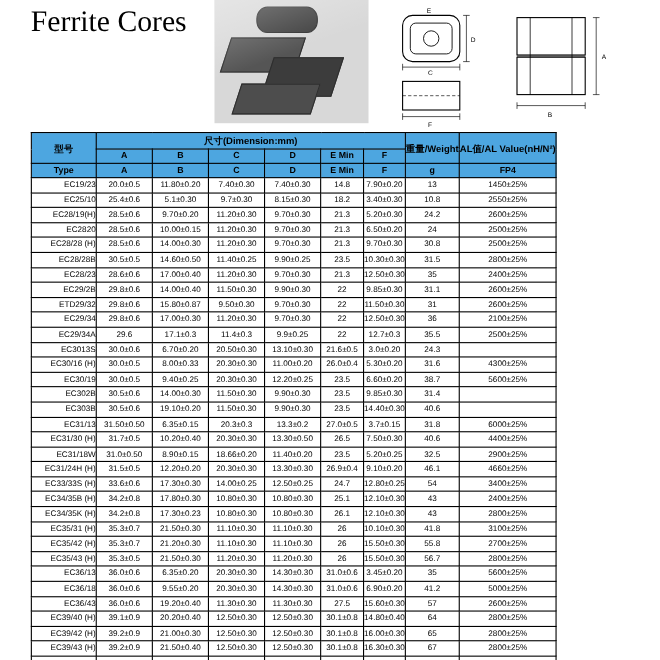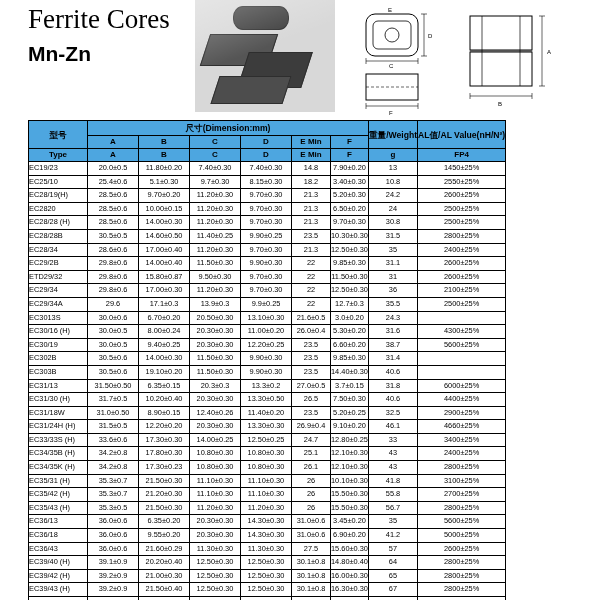--- a/index.html
+++ b/index.html
@@ -38,39 +38,38 @@
   .d-right{left:452px;top:6px;width:120px;height:110px;}
 
   
   table{position:absolute;left:28px;top:120px;border-collapse:collapse;
         font-family:"Liberation Sans",sans-serif;font-size:7.4px;}
   th,td{border:1px solid #000;text-align:center;padding:0;height:12.6px;line-height:12.6px;
         white-space:nowrap;}
   thead th{background:#4da6e0;color:#000;font-weight:bold;}
   .hdr-top th{height:14px;line-height:14px;font-size:8.6px;}
   .hdr-sub th{height:12px;line-height:12px;font-size:8px;}
-  td.model{width:58px;text-align:left;margin-left:23px;}
+  td.model{width:58px;text-align:right;margin-left:23px;}
   td.col{width:50px;}
   td.colE{width:38px;}
   td.colF{width:36px;}
   td.w{width:30px;}
   td.al{width:68px;}
   tbody tr:nth-child(odd){background:#ffffff;}
   tbody tr:nth-child(even){background:#ffffff;}
 </style>
 </head>
 <body>
 
 <div class="page">
 
   <div class="header">
 
     <div class="title-block">
       <div class="t1">Ferrite Cores</div>
-      <div class="t2">Mn-Zn</div>
     </div>
 
     <div class="photo">
       <div class="core c1"></div>
       <div class="core c2"></div>
       <div class="core c3"></div>
       <div class="core c4"></div>
       <div class="gloss"></div>
     </div>
 
@@ -210,21 +209,21 @@
           <td class="col">30.5±0.5</td>
           <td class="col">14.60±0.50</td>
           <td class="col">11.40±0.25</td>
           <td class="col">9.90±0.25</td>
           <td class="colE">23.5</td>
           <td class="colF">10.30±0.30</td>
           <td class="w">31.5</td>
           <td class="al">2800±25%</td>
         </tr>
         <tr>
-          <td class="model">EC28/34</td>
+          <td class="model">EC28/23</td>
           <td class="col">28.6±0.6</td>
           <td class="col">17.00±0.40</td>
           <td class="col">11.20±0.30</td>
           <td class="col">9.70±0.30</td>
           <td class="colE">21.3</td>
           <td class="colF">12.50±0.30</td>
           <td class="w">35</td>
           <td class="al">2400±25%</td>
         </tr>
         <tr>
@@ -257,42 +256,42 @@
           <td class="col">9.70±0.30</td>
           <td class="colE">22</td>
           <td class="colF">12.50±0.30</td>
           <td class="w">36</td>
           <td class="al">2100±25%</td>
         </tr>
         <tr>
           <td class="model">EC29/34A</td>
           <td class="col">29.6</td>
           <td class="col">17.1±0.3</td>
-          <td class="col">13.9±0.3</td>
+          <td class="col">11.4±0.3</td>
           <td class="col">9.9±0.25</td>
           <td class="colE">22</td>
           <td class="colF">12.7±0.3</td>
           <td class="w">35.5</td>
           <td class="al">2500±25%</td>
         </tr>
         <tr>
           <td class="model">EC3013S</td>
           <td class="col">30.0±0.6</td>
           <td class="col">6.70±0.20</td>
           <td class="col">20.50±0.30</td>
           <td class="col">13.10±0.30</td>
           <td class="colE">21.6±0.5</td>
           <td class="colF">3.0±0.20</td>
           <td class="w">24.3</td>
           <td class="al"></td>
         </tr>
         <tr>
           <td class="model">EC30/16 (H)</td>
           <td class="col">30.0±0.5</td>
-          <td class="col">8.00±0.24</td>
+          <td class="col">8.00±0.33</td>
           <td class="col">20.30±0.30</td>
           <td class="col">11.00±0.20</td>
           <td class="colE">26.0±0.4</td>
           <td class="colF">5.30±0.20</td>
           <td class="w">31.6</td>
           <td class="al">4300±25%</td>
         </tr>
         <tr>
           <td class="model">EC30/19</td>
           <td class="col">30.0±0.5</td>
@@ -345,21 +344,21 @@
           <td class="col">13.30±0.50</td>
           <td class="colE">26.5</td>
           <td class="colF">7.50±0.30</td>
           <td class="w">40.6</td>
           <td class="al">4400±25%</td>
         </tr>
         <tr>
           <td class="model">EC31/18W</td>
           <td class="col">31.0±0.50</td>
           <td class="col">8.90±0.15</td>
-          <td class="col">12.40±0.26</td>
+          <td class="col">18.66±0.20</td>
           <td class="col">11.40±0.20</td>
           <td class="colE">23.5</td>
           <td class="colF">5.20±0.25</td>
           <td class="w">32.5</td>
           <td class="al">2900±25%</td>
         </tr>
         <tr>
           <td class="model">EC31/24H (H)</td>
           <td class="col">31.5±0.5</td>
           <td class="col">12.20±0.20</td>
@@ -371,21 +370,21 @@
           <td class="al">4660±25%</td>
         </tr>
         <tr>
           <td class="model">EC33/33S (H)</td>
           <td class="col">33.6±0.6</td>
           <td class="col">17.30±0.30</td>
           <td class="col">14.00±0.25</td>
           <td class="col">12.50±0.25</td>
           <td class="colE">24.7</td>
           <td class="colF">12.80±0.25</td>
-          <td class="w">33</td>
+          <td class="w">54</td>
           <td class="al">3400±25%</td>
         </tr>
         <tr>
           <td class="model">EC34/35B (H)</td>
           <td class="col">34.2±0.8</td>
           <td class="col">17.80±0.30</td>
           <td class="col">10.80±0.30</td>
           <td class="col">10.80±0.30</td>
           <td class="colE">25.1</td>
           <td class="colF">12.10±0.30</td>
@@ -454,21 +453,21 @@
           <td class="col">20.30±0.30</td>
           <td class="col">14.30±0.30</td>
           <td class="colE">31.0±0.6</td>
           <td class="colF">6.90±0.20</td>
           <td class="w">41.2</td>
           <td class="al">5000±25%</td>
         </tr>
         <tr>
           <td class="model">EC36/43</td>
           <td class="col">36.0±0.6</td>
-          <td class="col">21.60±0.29</td>
+          <td class="col">19.20±0.40</td>
           <td class="col">11.30±0.30</td>
           <td class="col">11.30±0.30</td>
           <td class="colE">27.5</td>
           <td class="colF">15.60±0.30</td>
           <td class="w">57</td>
           <td class="al">2600±25%</td>
         </tr>
         <tr>
           <td class="model">EC39/40 (H)</td>
           <td class="col">39.1±0.9</td>

